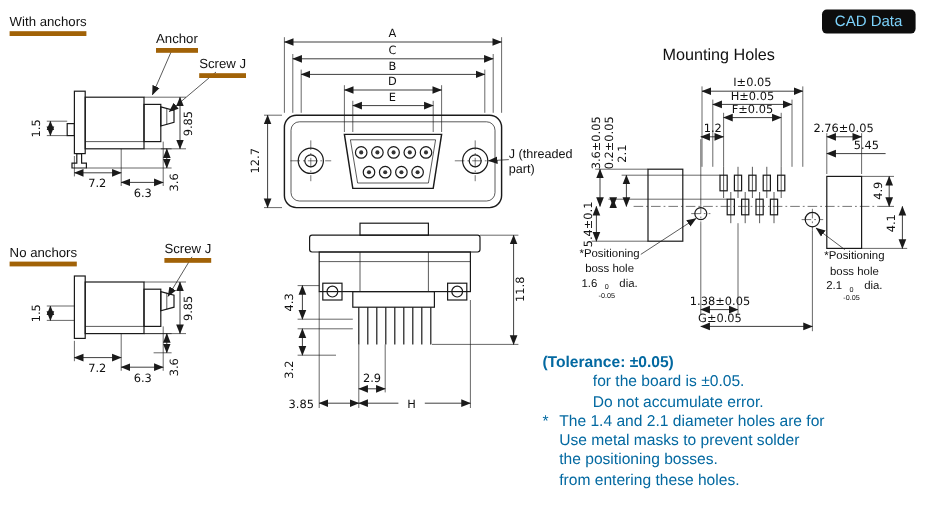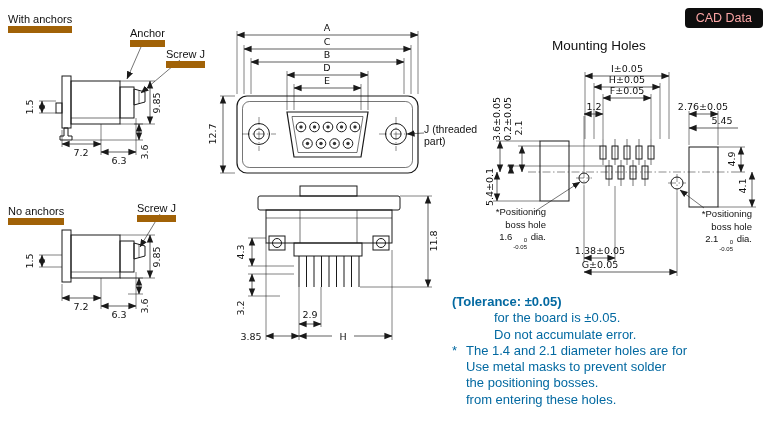--- a/index.html
+++ b/index.html
@@ -1,24 +1,24 @@
 <!DOCTYPE html>
 <html><head>
 <meta charset="utf-8">
 <style>
   html,body{margin:0;padding:0}
   body{width:771px;height:440px;background:#ffffff;font-family:"Liberation Sans","DejaVu Sans",sans-serif;color:#111;position:relative;overflow:hidden}
   #stage{position:absolute;inset:0;width:771px;height:440px}
   svg{position:absolute;left:0;top:0}
   .lbl{position:absolute;font-size:11px;line-height:13px;white-space:nowrap}
-  .u{border-bottom:7px solid #a16207}
+  .u{border-bottom:4px solid #a16207}
   .jlbl{position:absolute;left:424px;top:123px;font-size:10.5px;line-height:12px;white-space:nowrap}
   .mtitle{position:absolute;left:552px;top:38px;width:160px;text-align:left;font-weight:normal;font-size:13.5px}
-  .badge{position:absolute;top:8px;right:8px;background:#0d0d0d;color:#fca5a5;font-size:12.5px;line-height:16px;padding:2px 11px;border-radius:4px}
-  .boss{position:absolute;font-size:9.5px;line-height:12.5px;text-align:right}
+  .badge{position:absolute;top:8px;right:8px;background:#0d0d0d;color:#7dd3fc;font-size:12.5px;line-height:16px;padding:2px 11px;border-radius:4px}
+  .boss{position:absolute;font-size:9.5px;line-height:12.5px;text-align:center}
   .boss-left{left:470px;top:206px;width:76px}
   .boss-right{left:672px;top:208px;width:80px}
   .tolstack{display:inline-flex;flex-direction:column;justify-content:center;font-size:6px;line-height:6.5px;vertical-align:-2px;margin:0 1px}
   .notes{position:absolute;left:452px;top:294px;width:316px;font-size:13px;line-height:16.3px;color:#0369a1}
   .b{font-weight:bold}
   .row{display:flex}
   .cell-note{flex:0 0 42px}
   .cell-star{flex:0 0 14px}
   .indent-note{padding-left:42px}
   .indent-star{padding-left:14px}

